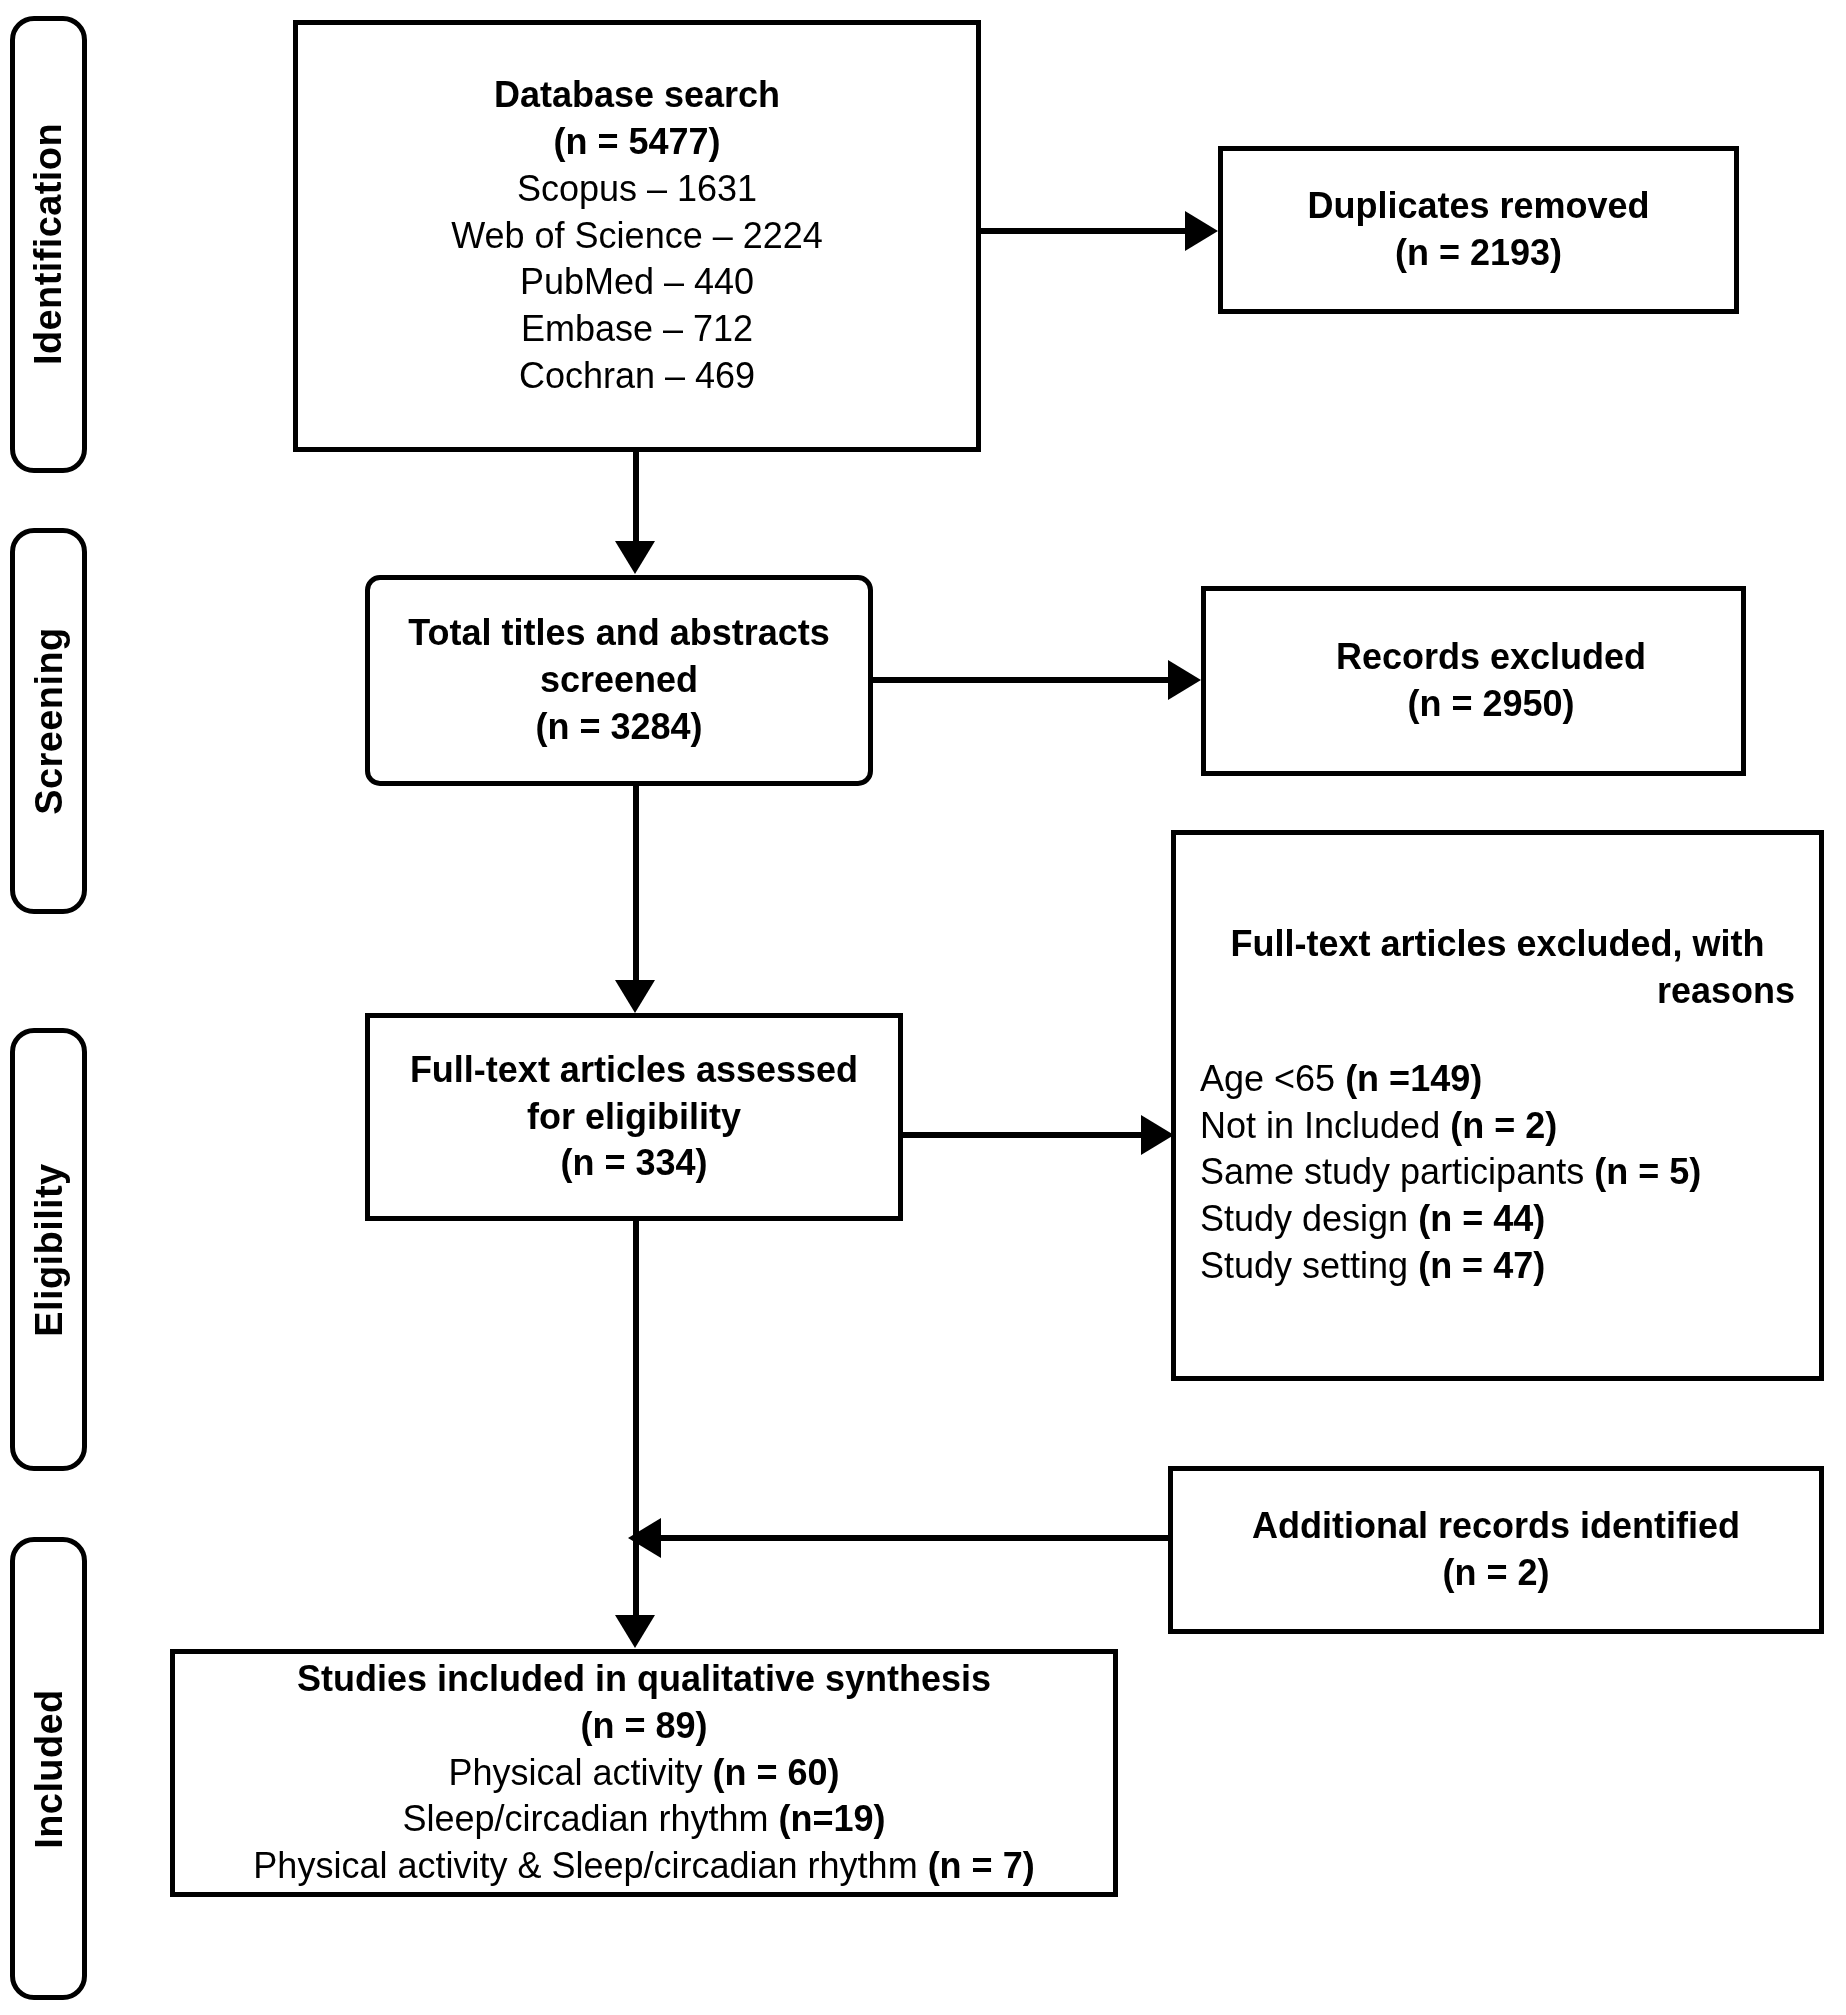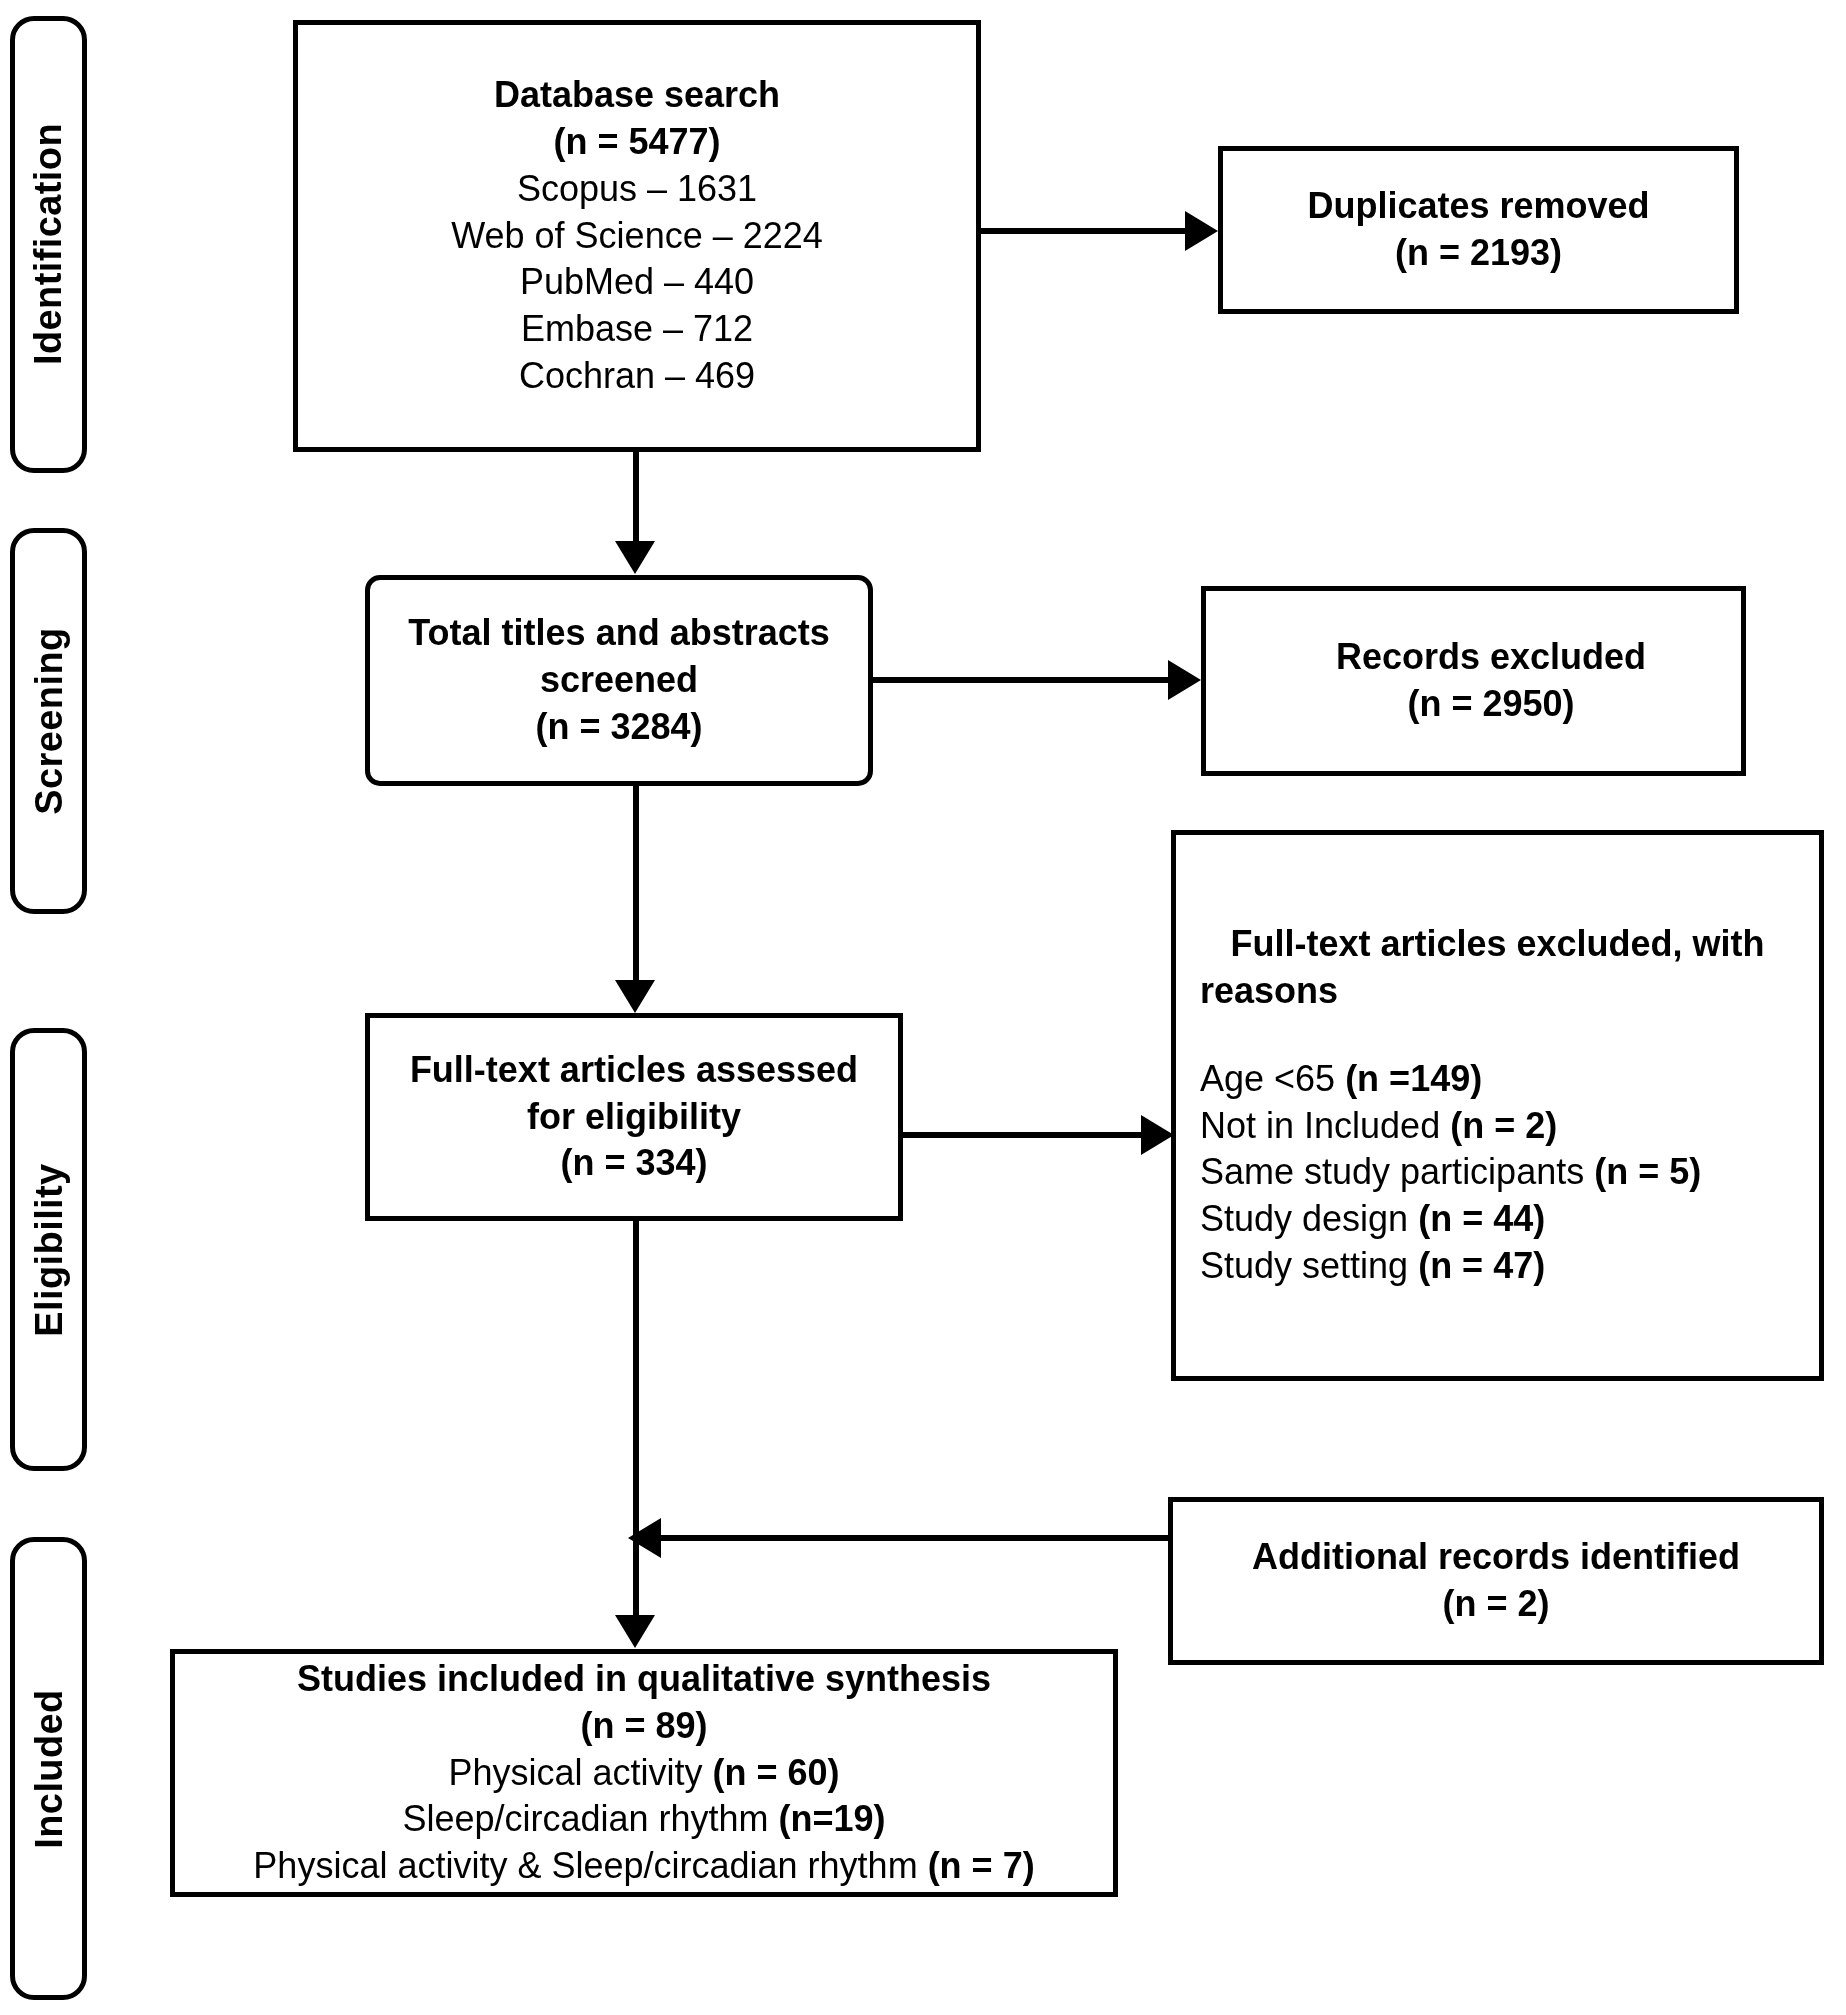--- a/index.html
+++ b/index.html
@@ -161,33 +161,33 @@
   <div class="arrow-down" style="left:615px; top:980px;"></div>
 
   <div class="box" style="left:365px; top:1013px; width:538px; height:208px;">
     <div class="line bold">Full-text articles assessed</div>
     <div class="line bold">for eligibility</div>
     <div class="line bold">(n = 334)</div>
   </div>
 
   <div class="box left-align" style="left:1171px; top:830px; width:653px; height:551px; padding:14.3px 24px;">
     <div class="line bold" style="text-align:center;">Full-text articles excluded, with</div>
-    <div class="line bold" style="text-align:left;">reasons</div>
+    <div class="line bold" style="text-align:right;">reasons</div>
     <div class="spacer"></div>
     <div class="line"><span>Age &lt;65 </span><b>(n =149)</b></div>
     <div class="line"><span>Not in Included </span><b>(n = 2)</b></div>
     <div class="line"><span>Same study participants </span><b>(n = 5)</b></div>
     <div class="line"><span>Study design </span><b>(n = 44)</b></div>
     <div class="line"><span>Study setting </span><b>(n = 47)</b></div>
   </div>
 
   <div class="hline" style="left:903px; top:1132px; width:239px;"></div>
   <div class="arrow-right" style="left:1141px; top:1115px;"></div>
 
-  <div class="box" style="left:1168px; top:1497px; width:656px; height:168px;">
+  <div class="box" style="left:1168px; top:1466px; width:656px; height:168px;">
     <div class="line bold">Additional records identified</div>
     <div class="line bold">(n = 2)</div>
   </div>
 
   <div class="hline" style="left:661px; top:1535px; width:508px;"></div>
   <div class="arrow-left" style="left:628px; top:1518px;"></div>
 
   <div class="vline" style="left:633px; top:1221px; width:6.4px; height:400px;"></div>
   <div class="arrow-down" style="left:615px; top:1615px;"></div>
 

